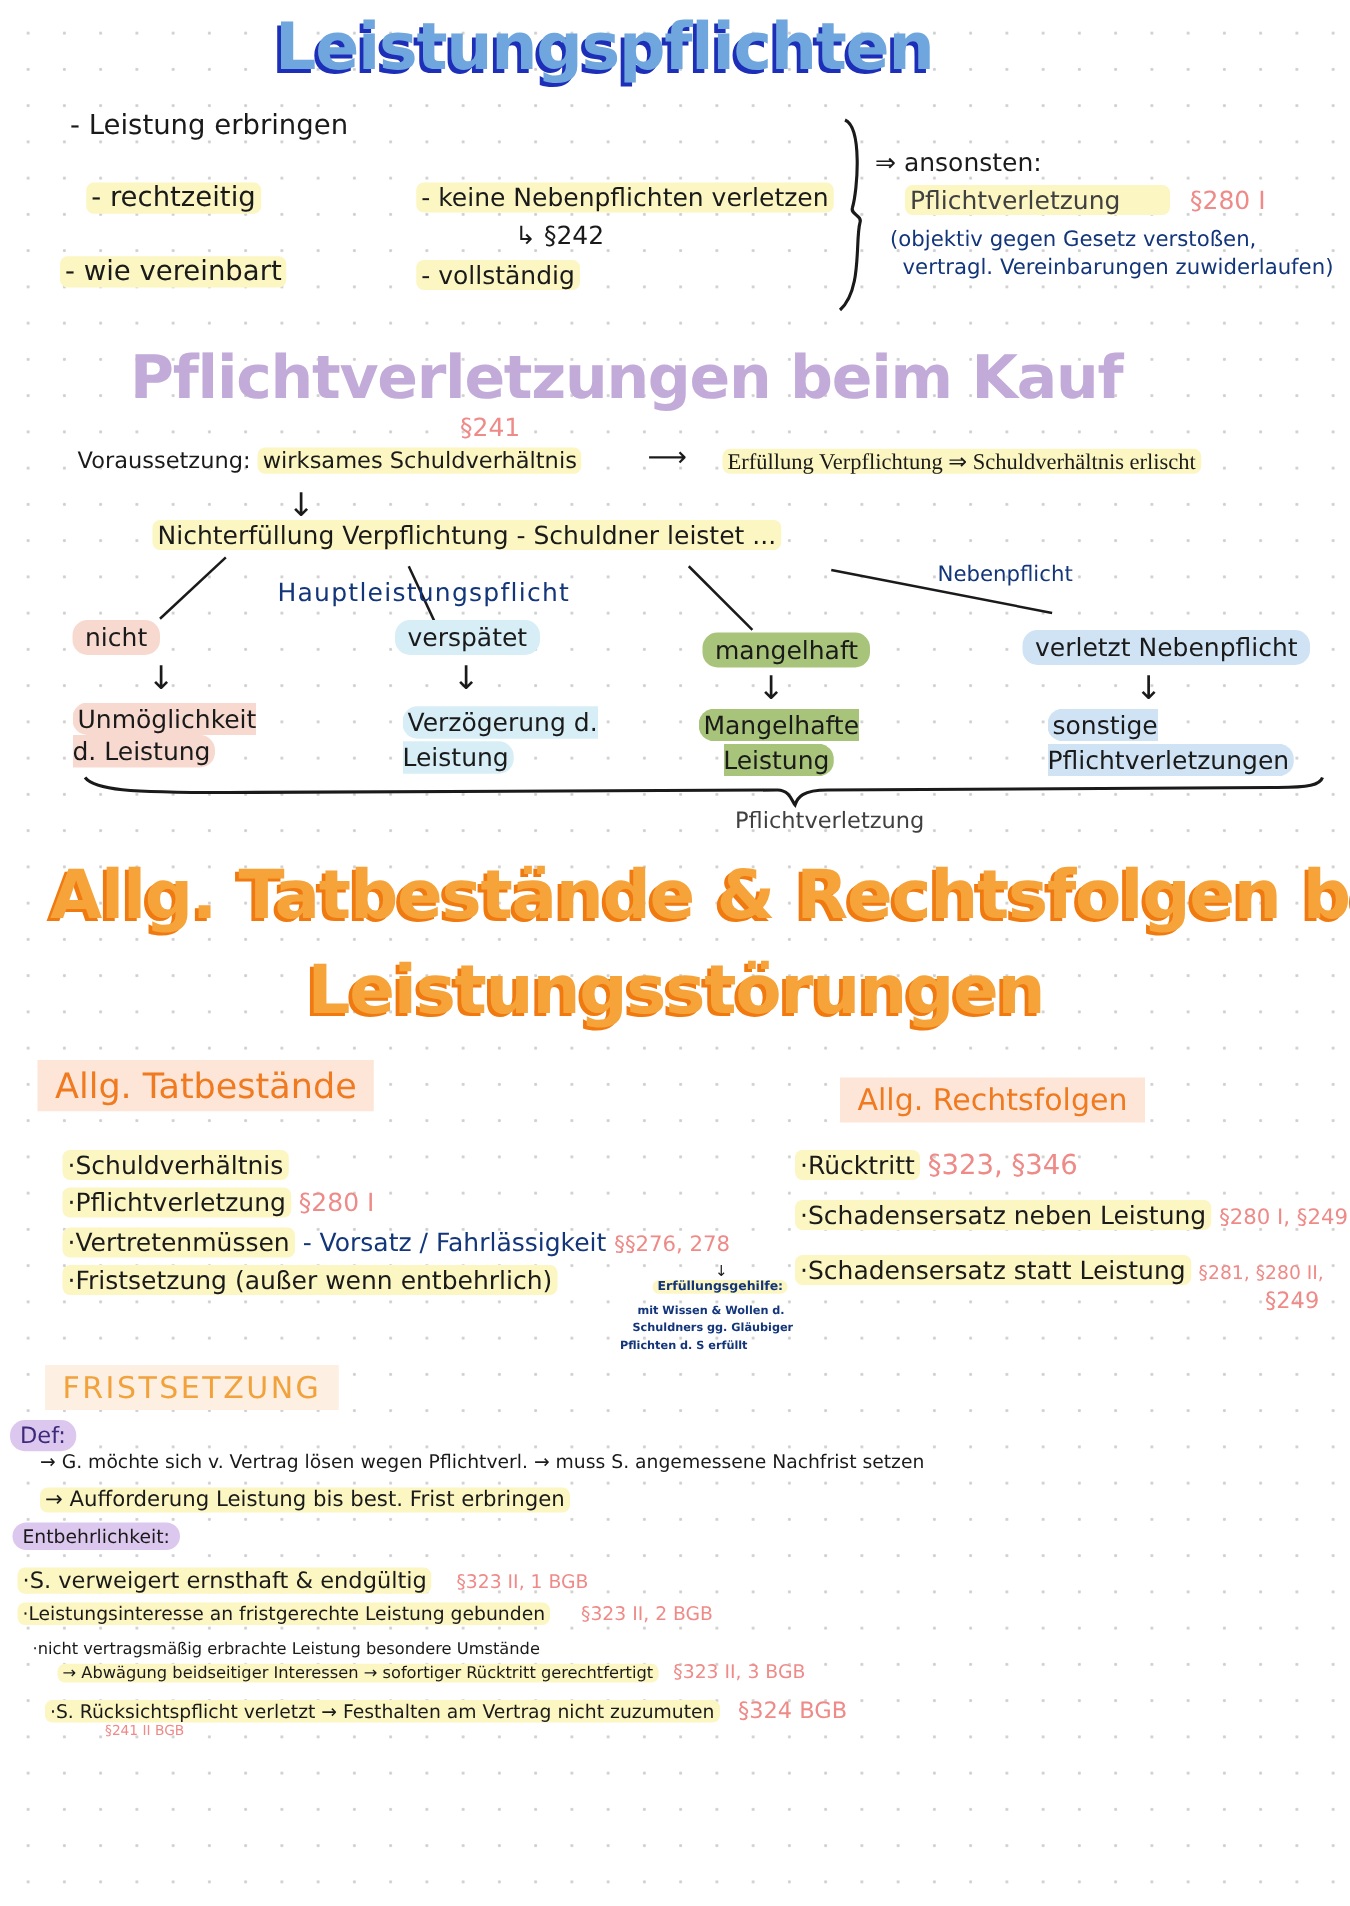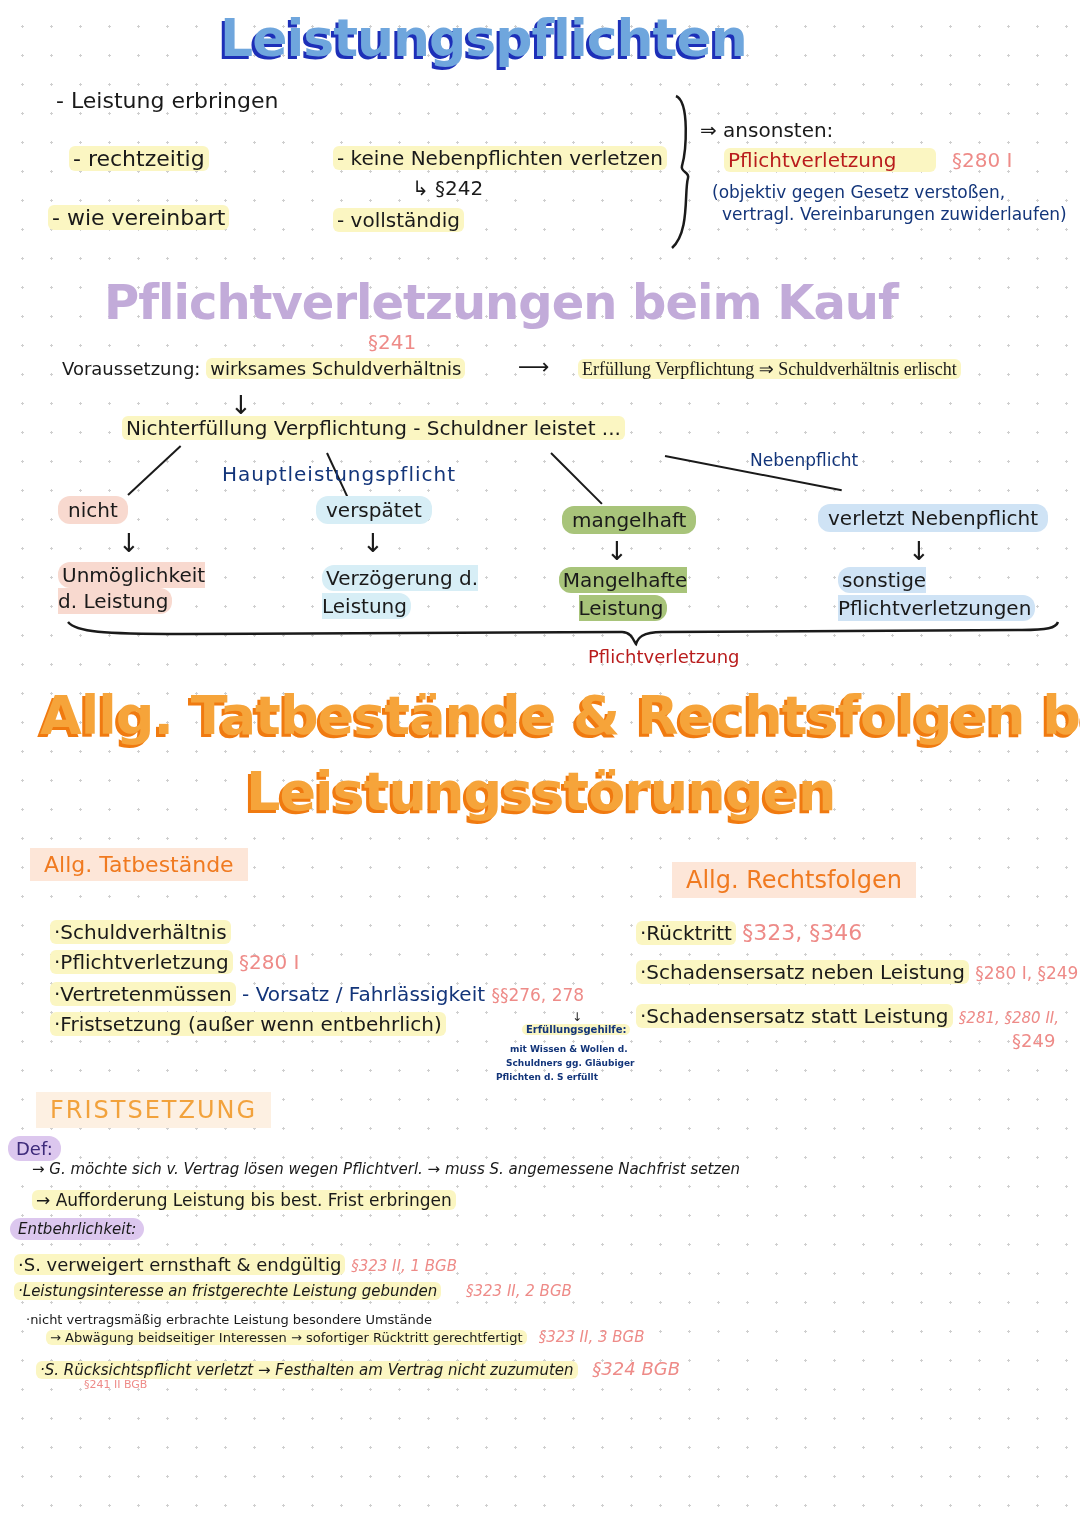--- a/index.html
+++ b/index.html
@@ -16,41 +16,41 @@
   .hand { font-family: "DejaVu Sans", sans-serif; }
   .hl { background: #fbf6c2; border-radius: 6px; padding: 0 4px; }
   .hl-pink { background:#f8d9cf; border-radius:12px; padding:2px 10px; }
   .hl-lblue { background:#d7eef6; border-radius:12px; padding:2px 10px; }
   .hl-green { background:#a8c47a; border-radius:12px; padding:2px 10px; }
   .hl-blue { background:#cfe3f5; border-radius:12px; padding:2px 10px; }
   .hl-purple { background:#dcc7ee; border-radius:12px; padding:2px 8px; }
   .hl-peach { background:#fde6d8; padding:4px 14px; }
   .red { color:#ee8b88; }
   .navy { color:#13357a; }
-  .sky { color:#b91c1c; }
+  .sky { color:#404040; }
   .title-blue {
     font-family:"DejaVu Sans", sans-serif; font-weight:bold; font-size:52px;
     color:#6fa6dd; text-shadow: -3px 3px 0 #1d2fb8; letter-spacing:-1px;
   }
   .title-purple {
     font-family:"DejaVu Sans", sans-serif; font-weight:bold; font-size:48px;
     color:#c2abd9; letter-spacing:-1px;
   }
   .title-orange {
     font-family:"DejaVu Sans", sans-serif; font-weight:bold; font-size:54px;
     color:#f6a43a; text-shadow: -3px 3px 0 #f07a10; letter-spacing:-1px;
   }
-  .sub-orange { color:#f07a20; font-size:22px; }
+  .sub-orange { color:#f07a20; font-size:28px; }
   .line { position:absolute; height:2px; background:#1a1a1a; transform-origin: 0 50%; }
   .arrow { position:absolute; font-size:26px; line-height:1; }
   .t22 { font-size:22px;text-align:center; }
   .t20 { font-size:20px; }
   .t18 { font-size:18px; }
   .t17 { font-size:17px; }
-  .t15 { font-size:15px;font-style:italic; }
+  .t15 { font-size:15px; }
   .t10 { font-size:9px; }
 </style>
 </head>
 <body>
 
 <div class="abs title-blue" style="left:220px; top:8px;">Leistungspflichten</div>
 
 <div class="abs hand t22" style="left:56px; top:88px;"><span>- Leistung erbringen</span></div>
 <div class="abs hand t22" style="left:56px; top:146px;padding-left:13px;"><span class="hl">- rechtzeitig</span></div>
 <div class="abs hand t22" style="left:48px; top:205px;"><span class="hl">- wie vereinbart</span></div>
@@ -153,21 +153,21 @@
 <div class="abs hand" style="left:36px; top:1096px; font-size:24px; color:#f2a23c; letter-spacing:2px;"><span class="hl-peach" style="background:#fdf0e2;">FRISTSETZUNG</span></div>
 
 <div class="abs hand t18" style="left:8px; top:1138px; color:#3d2a7a;"><span class="hl-purple">Def:</span></div>
 <div class="abs hand t15" style="left:32px; top:1160px;"><span>→ G. möchte sich v. Vertrag lösen wegen Pflichtverl. → muss S. angemessene Nachfrist setzen</span></div>
 <div class="abs hand t17" style="left:32px; top:1190px;"><span class="hl">→ Aufforderung Leistung bis best. Frist erbringen</span></div>
 
 <div class="abs hand t15" style="left:10px; top:1220px;"><span class="hl-purple">Entbehrlichkeit:</span></div>
 
 <div class="abs hand t18" style="left:14px; top:1254px;">
   <span class="hl">·S. verweigert ernsthaft &amp; endgültig</span>
-  <span class="red t15" style="">§323 II, 1 BGB</span>
+  <span class="red t15" style="margin-left:14px;">§323 II, 1 BGB</span>
 </div>
 <div class="abs hand t15" style="left:14px; top:1282px;">
   <span class="hl">·Leistungsinteresse an fristgerechte Leistung gebunden</span>
   <span class="red" style="margin-left:20px;">§323 II, 2 BGB</span>
 </div>
 <div class="abs hand" style="left:26px; top:1312px; font-size:13px;"><span>·nicht vertragsmäßig erbrachte Leistung besondere Umstände</span></div>
 <div class="abs hand" style="left:46px; top:1328px; font-size:13px;">
   <span class="hl">→ Abwägung beidseitiger Interessen → sofortiger Rücktritt gerechtfertigt</span>
   <span class="red t15" style="margin-left:8px;">§323 II, 3 BGB</span>
 </div>

